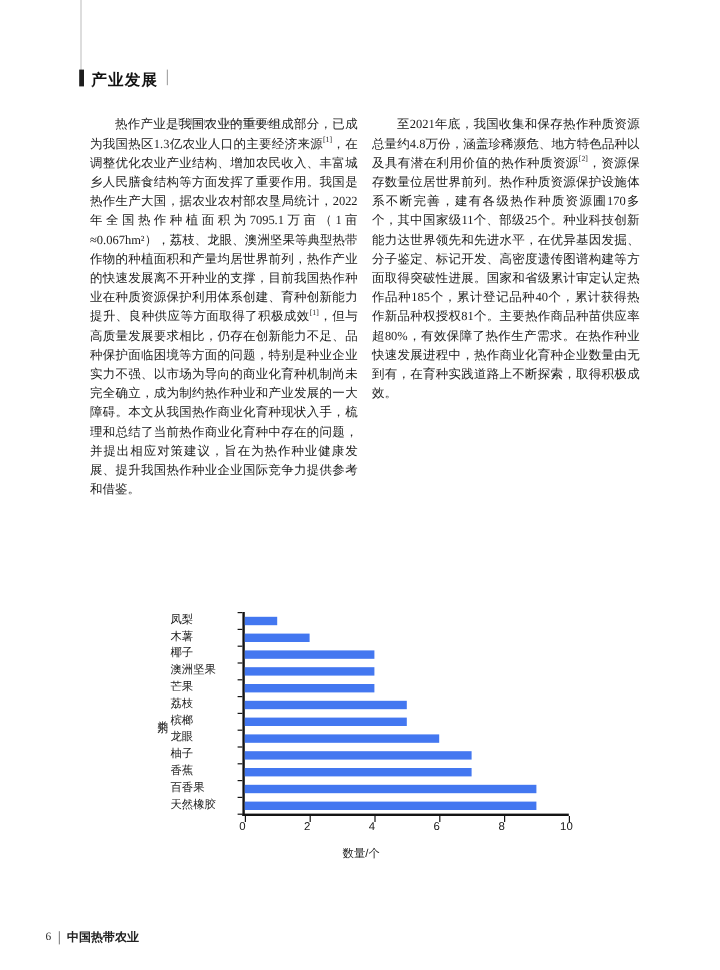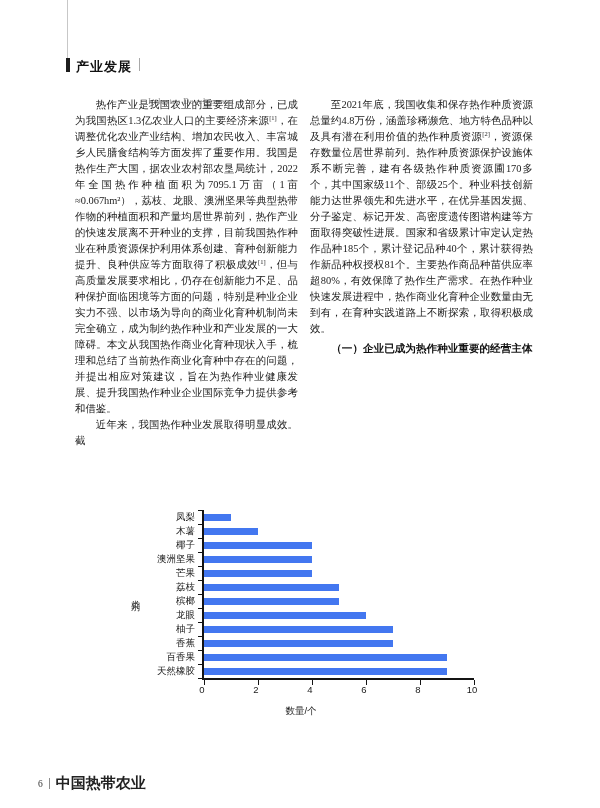--- a/index.html
+++ b/index.html
@@ -25,58 +25,56 @@
   .sec-h{font-family:"Liberation Sans","DejaVu Sans",sans-serif;font-weight:bold;
     font-size:11.6px;margin:13px 0 7px 0;text-indent:1.8em;text-align:left;color:#111;}
   .sub-h{font-family:"Liberation Sans","DejaVu Sans",sans-serif;font-weight:bold;
     font-size:10.6px;margin:3px 0 2px 0;text-indent:2em;text-align:left;color:#111;}
   
   .chart{position:absolute;left:128px;top:510px;width:346px;}
   .chart-body{display:flex;}
   .chart-ylab{width:14px;display:flex;align-items:center;justify-content:center;
     font-size:9px;color:#222;writing-mode:vertical-rl;text-orientation:upright;letter-spacing:2px;}
   .chart-cats{width:60px;}
-  .chart-cat{height:14px;line-height:14px;text-align:right;padding-right:7px;font-size:9.5px;color:#1a1a1a;
+  .chart-cat{height:14px;line-height:14px;padding-right:7px;font-size:9.5px;color:#1a1a1a;
     font-family:"Liberation Sans","DejaVu Sans",sans-serif;}
   .chart-plot{position:relative;width:270px;height:168px;border-left:2px solid #141414;border-bottom:2px solid #141414;}
   .chart-bar{position:absolute;left:0;height:7px;}
   .ytick{position:absolute;left:-6px;width:4px;height:1px;background:#141414;}
   .xtick{position:absolute;bottom:-7px;width:1px;height:5px;background:#141414;}
   .xtlabels{position:relative;margin-left:74px;width:272px;height:12px;margin-top:4px;}
   .xtlabel{position:absolute;width:18px;text-align:center;font-size:9.5px;color:#1a1a1a;
     font-family:"Liberation Sans","DejaVu Sans",sans-serif;}
   .chart-xlabel{text-align:center;font-size:9.5px;margin-top:9px;color:#1a1a1a;
     font-family:"Liberation Sans","DejaVu Sans",sans-serif;}
   .chart-caption{text-align:center;font-size:10px;font-style:italic;margin-top:12px;color:#222;letter-spacing:1px;}
   .chart-caption .cap-label{margin-right:9px;}
   
   .footer{position:absolute;left:38px;top:774px;display:flex;align-items:center;font-size:9.5px;color:#333;}
   .footer-sep{width:1px;height:11px;background:#8c8c8c;margin:0 6px;}
-  .footer-journal{font-family:Liberation Serif, serif;font-weight:bold;font-size:15px;color:#222;}
+  .footer-journal{font-family:Liberation Serif, serif;font-weight:bold;font-size:10px;color:#222;}
 </style>
 </head>
 <body>
 
 <div class="top-rule"></div>
 
 <div class="header">
   <div class="header-bar"></div>
   <span class="header-zh hei">产业发展</span>
   <div class="header-sep"></div>
   <span class="header-en">Industry Development</span>
 </div>
 
 <div class="col col-left">
   <p><span>热作产业是我国农业的重要组成部分，已成为我国热区1.3亿农业人口的主要经济来源</span><sup>[1]</sup><span>，在调整优化农业产业结构、增加农民收入、丰富城乡人民膳食结构等方面发挥了重要作用。我国是热作生产大国，据农业农村部农垦局统计，2022年全国热作种植面积为7095.1万亩（1亩≈0.067hm²），荔枝、龙眼、澳洲坚果等典型热带作物的种植面积和产量均居世界前列，热作产业的快速发展离不开种业的支撑，目前我国热作种业在种质资源保护利用体系创建、育种创新能力提升、良种供应等方面取得了积极成效</span><sup>[1]</sup><span>，但与高质量发展要求相比，仍存在创新能力不足、品种保护面临困境等方面的问题，特别是种业企业实力不强、以市场为导向的商业化育种机制尚未完全确立，成为制约热作种业和产业发展的一大障碍。本文从我国热作商业化育种现状入手，梳理和总结了当前热作商业化育种中存在的问题，并提出相应对策建议，旨在为热作种业健康发展、提升我国热作种业企业国际竞争力提供参考和借鉴。</span></p>
-  <p>近年来，我国热作种业发展取得明显成效。截</p>
 </div>
 
 <div class="col col-right">
   <p><span>至2021年底，我国收集和保存热作种质资源总量约4.8万份，涵盖珍稀濒危、地方特色品种以及具有潜在利用价值的热作种质资源</span><sup>[2]</sup><span>，资源保存数量位居世界前列。热作种质资源保护设施体系不断完善，建有各级热作种质资源圃170多个，其中国家级11个、部级25个。种业科技创新能力达世界领先和先进水平，在优异基因发掘、分子鉴定、标记开发、高密度遗传图谱构建等方面取得突破性进展。国家和省级累计审定认定热作品种185个，累计登记品种40个，累计获得热作新品种权授权81个。主要热作商品种苗供应率超80%，有效保障了热作生产需求。在热作种业快速发展进程中，热作商业化育种企业数量由无到有，在育种实践道路上不断探索，取得积极成效。</span></p>
-  <div class="sub-h">（一）企业已成为热作种业重要的经营主体</div>
 </div>
 
 <div class="chart">
   <div class="chart-body">
     <div class="chart-ylab">类别</div>
     <div class="chart-cats">
         <div class="chart-cat">凤梨</div>
         <div class="chart-cat">木薯</div>
         <div class="chart-cat">椰子</div>
         <div class="chart-cat">澳洲坚果</div>

